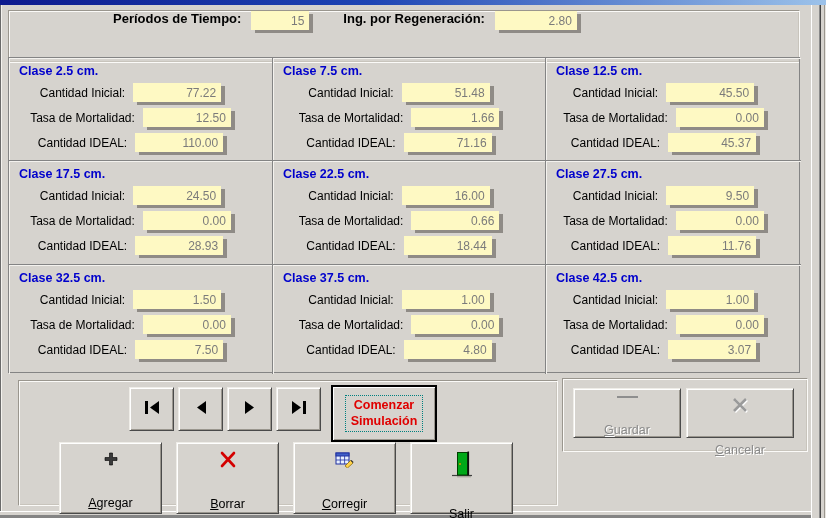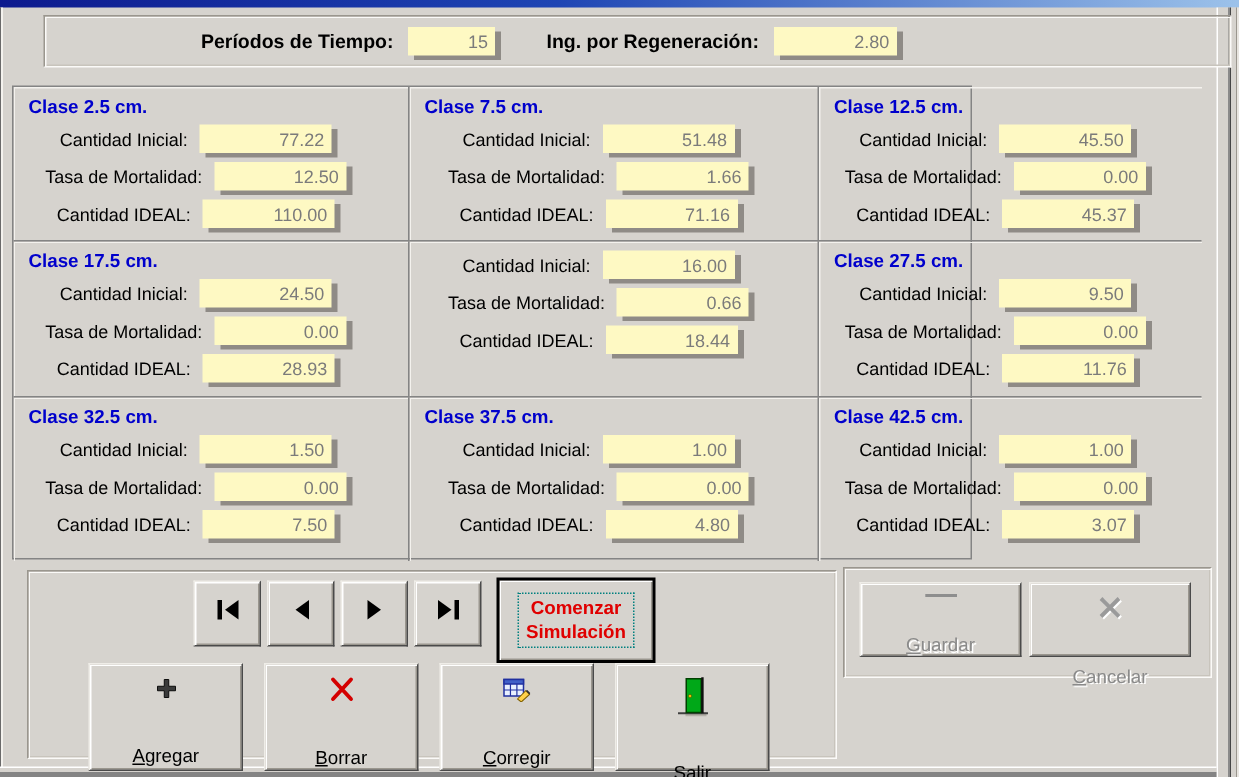--- a/index.html
+++ b/index.html
@@ -14,32 +14,32 @@
   .right-frame{position:absolute;top:5px;right:0;bottom:0;width:15px;
     background:linear-gradient(90deg,#ffffff 0 1px,#d6d3ce 1px 8px,#8a8a8a 8px 9px,#454545 9px 10px,#d6d3ce 10px 13px,#9a968e 13px 14px,#e8e5e0 14px 15px);}
   .bottom-frame{position:absolute;left:0;right:15px;bottom:0;height:7px;
     background:linear-gradient(180deg,#ffffff 0 1px,#d6d3ce 1px 4px,#848484 4px 7px);}
   .content{position:absolute;left:2px;top:5px;right:15px;bottom:7px;}
 
   .etched{border:1px solid;border-color:#9a968e #fbfaf8 #fbfaf8 #9a968e;
     box-shadow:inset 1px 1px 0 #fbfaf8, inset -1px -1px 0 #c8c4bc;}
 
   
-  .header-box{position:absolute;left:6px;top:5px;width:792px;height:35px;
-    display:flex;align-items:center;padding-left:104px;box-sizing:border-box;margin-left:21px;}
+  .header-box{position:absolute;left:6px;top:5px;width:792px;height:53px;
+    display:flex;padding-left:104px;box-sizing:border-box;}
   .hlabel{font-weight:bold;font-size:13px;color:#000;white-space:nowrap;}
   .hlabel.gap{margin-left:34px;}
   .field{background:#fef9c3;height:19px;display:flex;align-items:center;
     justify-content:flex-end;padding-right:5px;color:#7b7b7b;font-size:12px;
     box-shadow:4px 3px 0 #8f8b86;box-sizing:border-box;}
   .w60{width:58px;margin-left:10px;}
   .w85{width:82px;margin-left:10px;}
 
   
-  .grid{position:absolute;left:6px;top:52px;width:640px;height:316px;
+  .grid{position:absolute;left:6px;top:52px;width:792px;height:316px;
     display:grid;grid-template-columns:264px 273px 255px;grid-template-rows:103px 104px 109px;
     border:1px solid #848484;box-sizing:border-box;}
   .cell{border-right:1px solid #848484;border-bottom:1px solid #848484;
     box-shadow:inset 1px 1px 0 #f4f2ee;padding-top:6px;box-sizing:border-box;}
   .cell:nth-child(3n){border-right:none;}
   .cell:nth-child(n+7){border-bottom:none;}
   .cell-title{color:#0000cc;font-weight:bold;font-size:12.5px;padding-left:10px;margin-bottom:5px;}
   .frow{display:flex;align-items:center;justify-content:center;margin-bottom:6px;padding-right:20px;}
   .flabel{font-size:12px;color:#000;margin-right:8px;white-space:nowrap;}
   .w92{width:88px;}
@@ -180,20 +180,21 @@
           </div>
         <div class="frow">
             <span class="flabel">Cantidad IDEAL:</span>
           <div class="field w92">
               <span>28.93</span>
             </div>
           </div>
       </div>
 
       <div class="cell">
+        <div class="cell-title">Clase 22.5 cm.</div>
         <div class="frow">
             <span class="flabel">Cantidad Inicial:</span>
           <div class="field w92">
               <span>16.00</span>
             </div>
           </div>
         <div class="frow">
             <span class="flabel">Tasa de Mortalidad:</span>
           <div class="field w92">
               <span>0.66</span>

